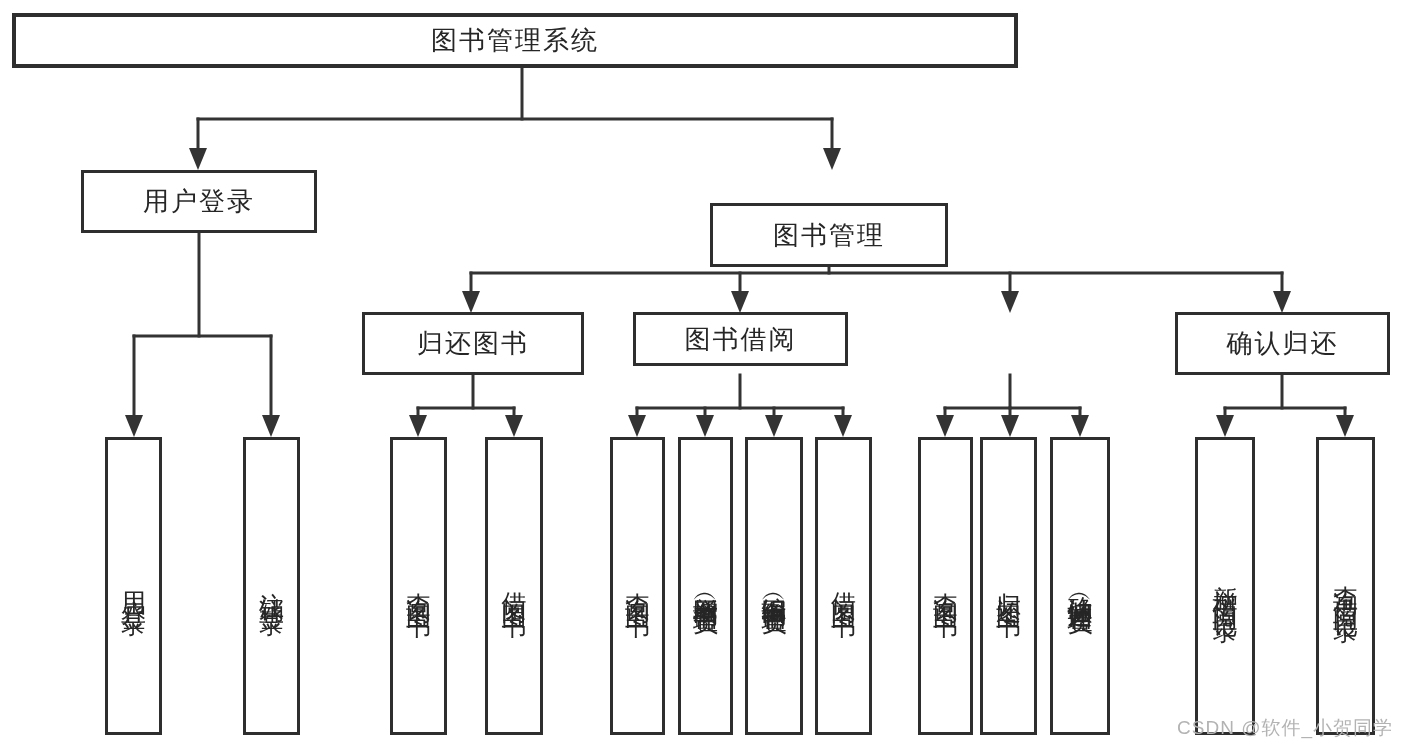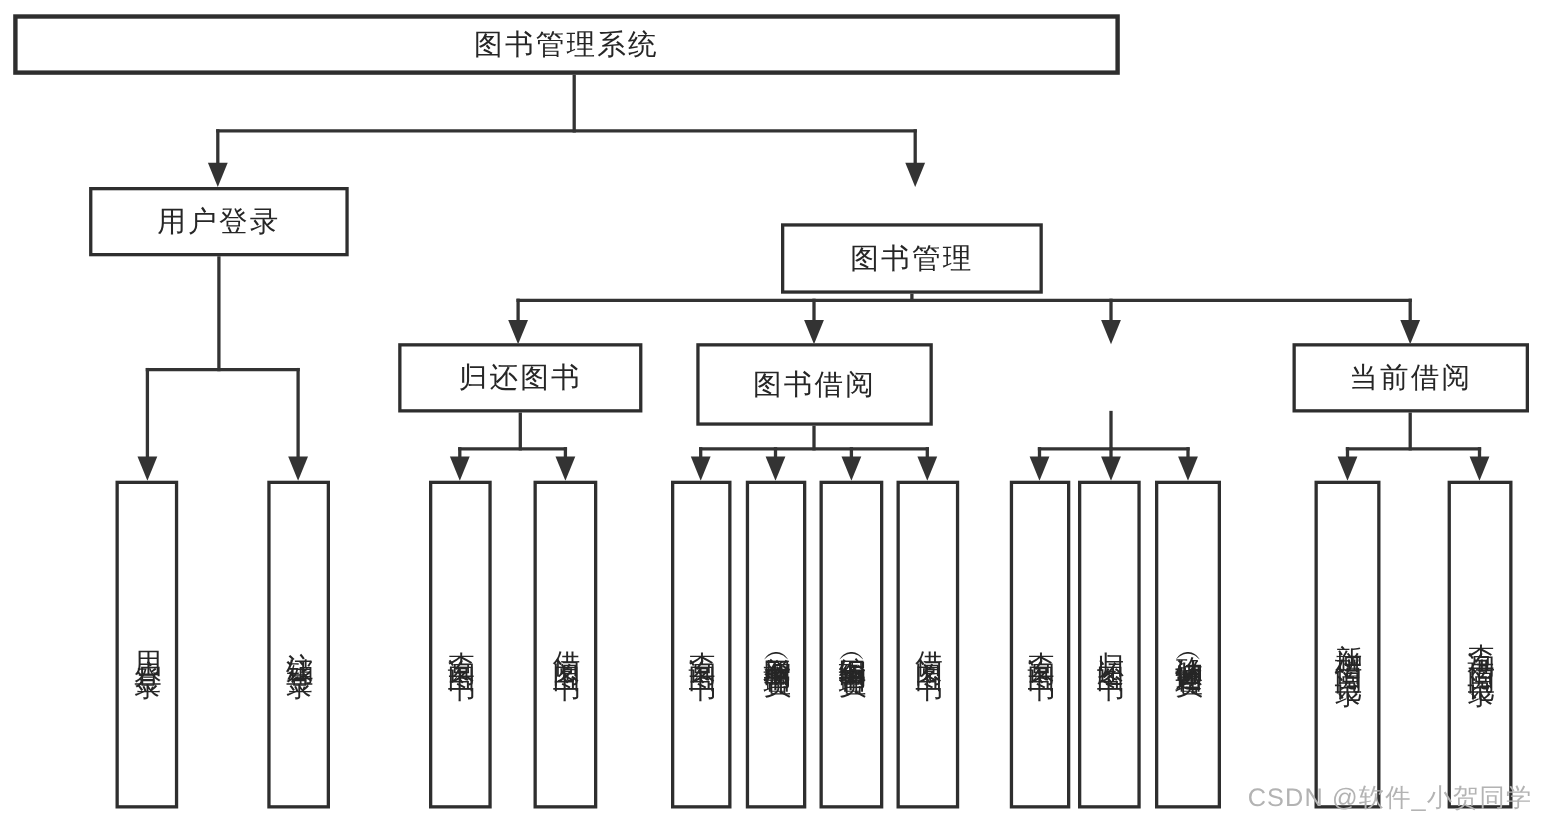--- a/index.html
+++ b/index.html
@@ -38,21 +38,21 @@
     text-orientation: mixed;
     font-size: 25px;
     letter-spacing: 7px;
     line-height: 1;
   }
   .v.long { letter-spacing: 2px; }
   .watermark {
     position: absolute;
     right: 12px;
     bottom: 6px;
-    font-size: 23px;
+    font-size: 19px;
     color: var(--watermark);
     letter-spacing: 1px;
     white-space: nowrap;
     text-align: center;
   }
 </style>
 </head>
 <body>
 
 <div class="stage">
@@ -132,22 +132,22 @@
       <polygon points="1336,415 1354,415 1345,437"></polygon>
     </g>
   </svg>
 
   <div class="node h root" style="left:12px; top:13px; width:1006px; height:55px;">图书管理系统</div>
 
   <div class="node h" style="left:81px; top:170px; width:236px; height:63px;">用户登录</div>
   <div class="node h" style="left:710px; top:169px; width:238px; height:64px;margin-top:34px;">图书管理</div>
 
   <div class="node h" style="left:362px; top:312px; width:222px; height:63px;">归还图书</div>
-  <div class="node h" style="left:633px; top:312px; width:215px; height:75px;">图书借阅</div>
-  <div class="node h" style="left:1175px; top:312px; width:215px; height:63px;">当前借阅</div>
+  <div class="node h" style="left:633px; top:312px; width:215px; height:54px;">图书借阅</div>
+  <div class="node h" style="left:1175px; top:312px; width:215px; height:63px;">确认归还</div>
 
   <div class="node v" style="left:105px; top:437px; width:57px; height:298px;">用户登录</div>
   <div class="node v" style="left:243px; top:437px; width:57px; height:298px;">注销登录</div>
 
   <div class="node v" style="left:390px; top:437px; width:57px; height:298px;">查询图书</div>
   <div class="node v" style="left:485px; top:437px; width:58px; height:298px;">借阅图书</div>
 
   <div class="node v" style="left:610px; top:437px; width:55px; height:298px;">查询图书</div>
   <div class="node v long" style="left:678px; top:437px; width:55px; height:298px;">新增图书（管理员）</div>
   <div class="node v long" style="left:745px; top:437px; width:58px; height:298px;">编辑图书（管理员）</div>

